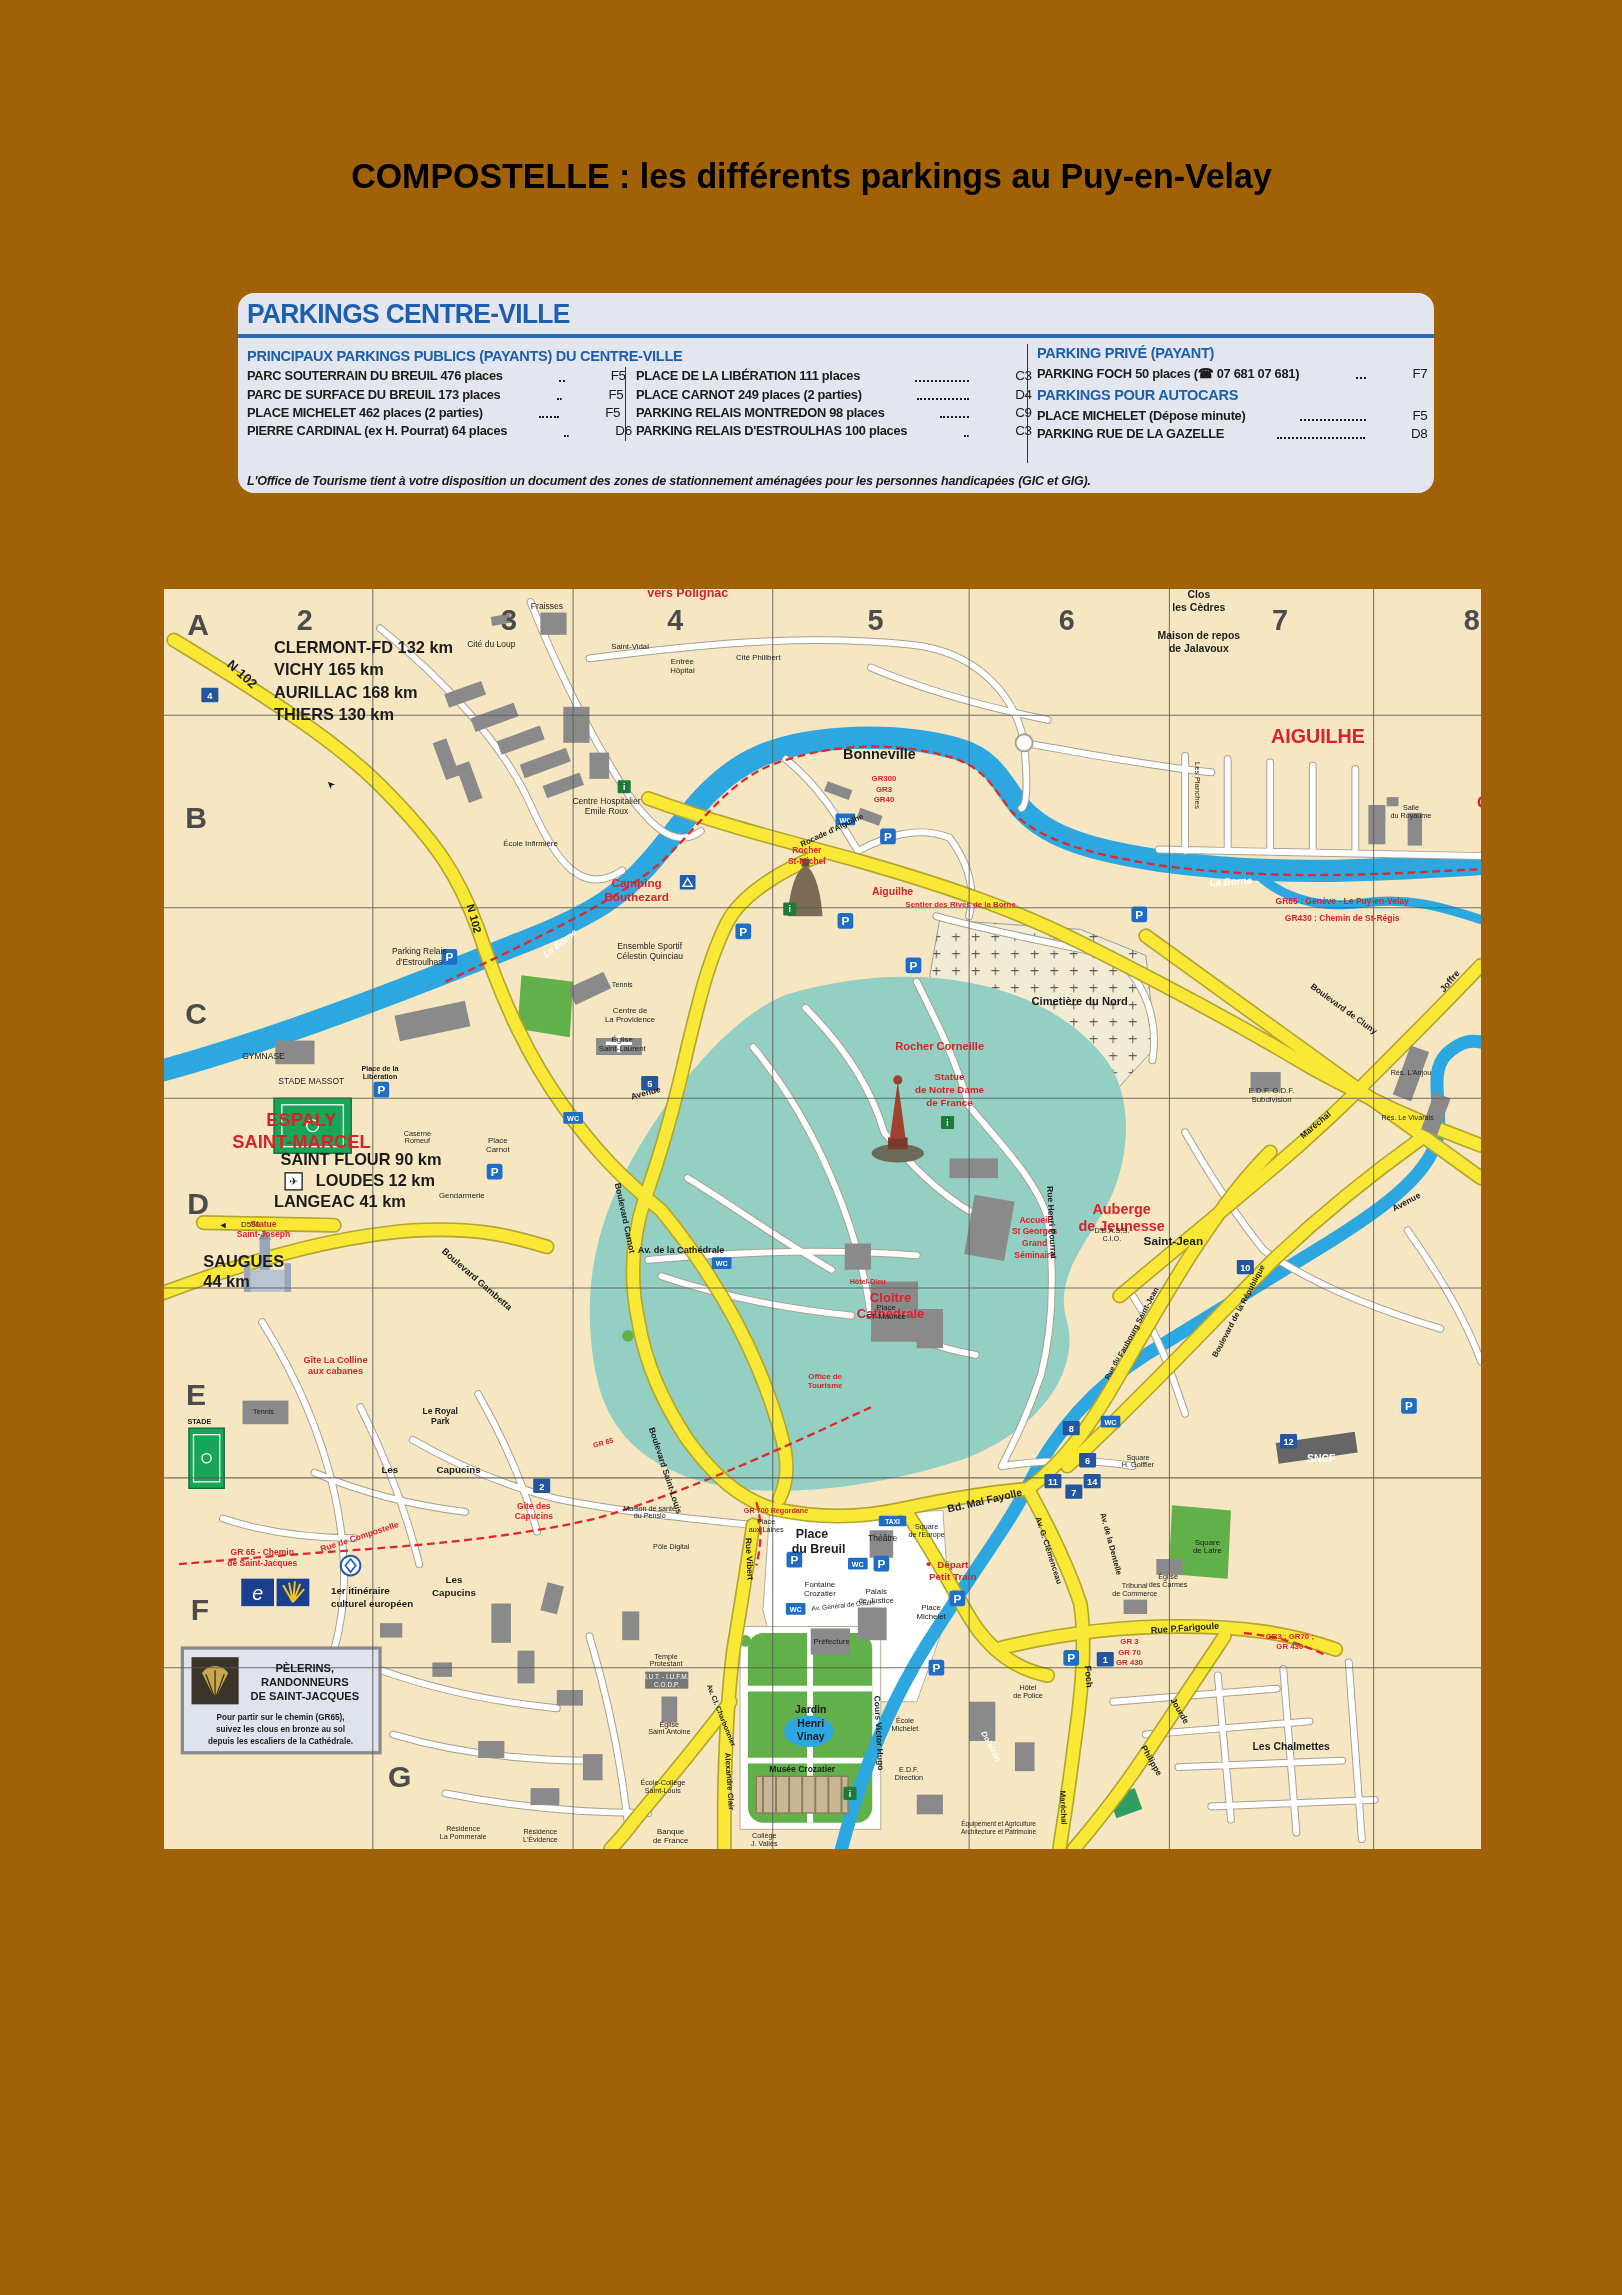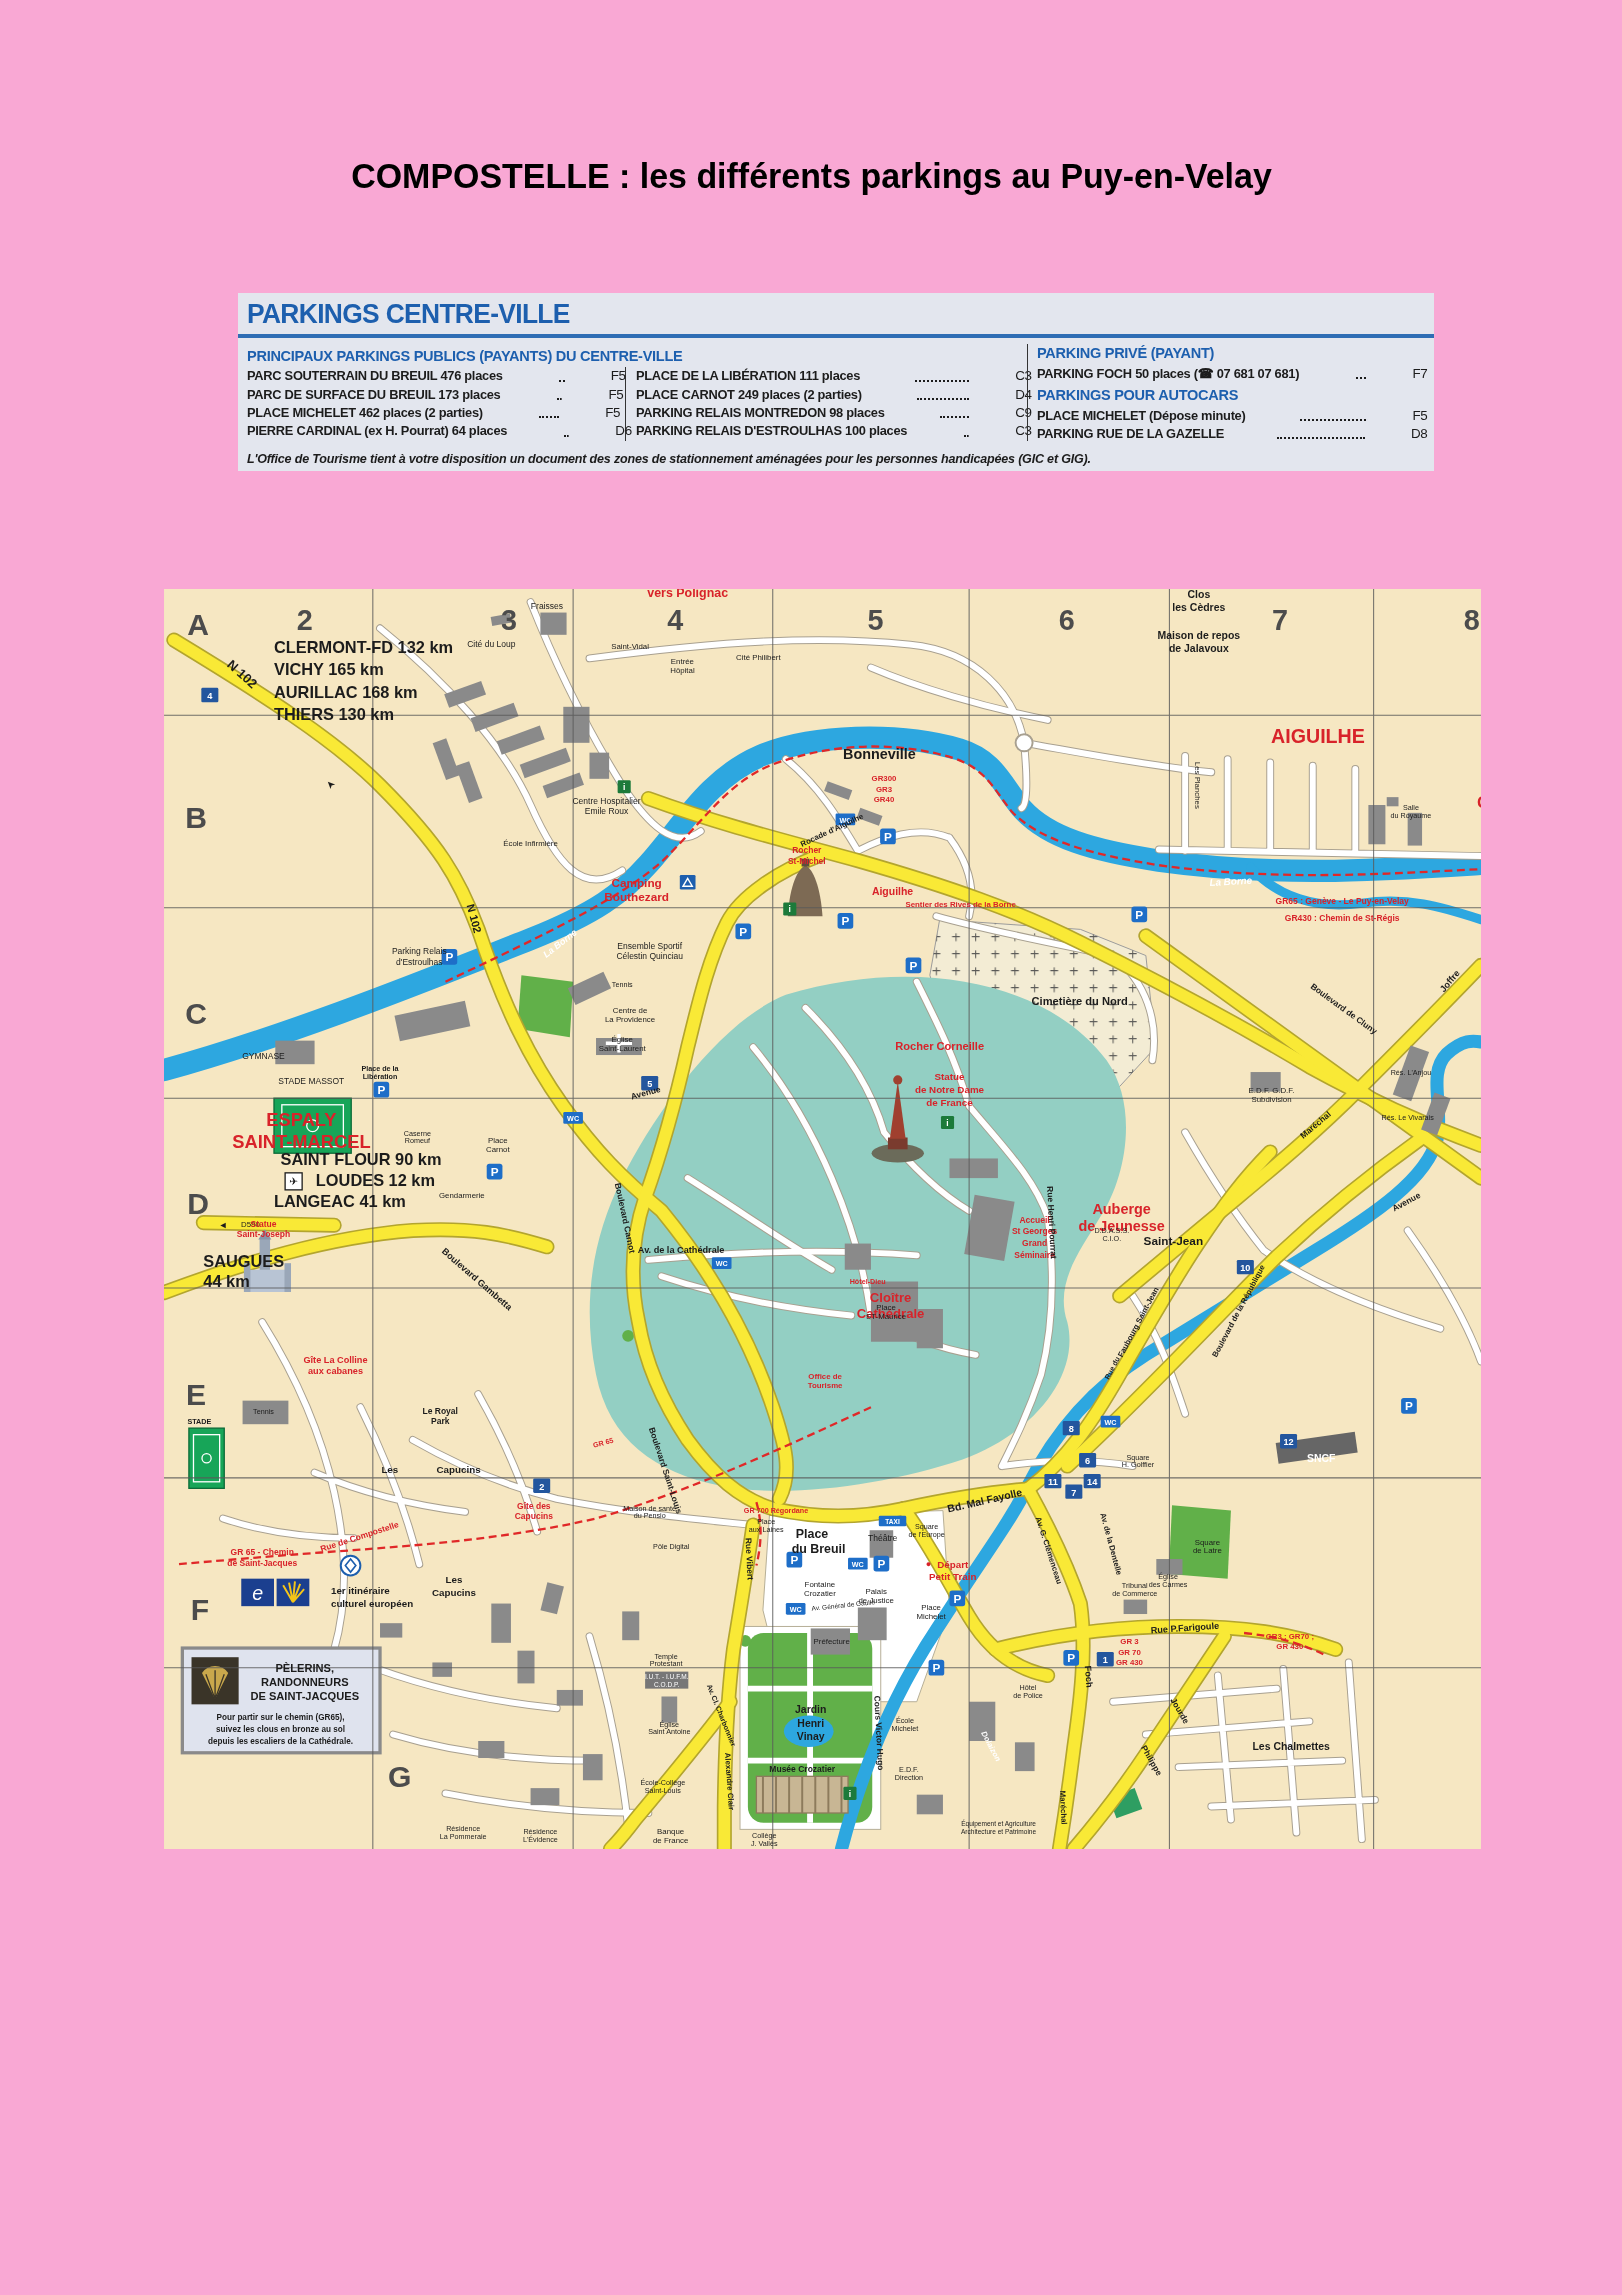--- a/index.html
+++ b/index.html
@@ -1,19 +1,19 @@
 <!DOCTYPE html>
 <html style="font-size:10.5px"><head>
 <meta charset="utf-8">
 <style>
   html,body{margin:0;padding:0;background:#ffffff;font-family:"Liberation Sans",sans-serif;}
-  #page{position:relative;width:1623px;height:2295px;background:#f9a8d4;overflow:hidden;}
+  #page{position:relative;width:1623px;height:2295px;background:#a16207;overflow:hidden;}
   #page-title{position:absolute;left:0;right:0;top:156px;text-align:center;font-size:35px;font-weight:700;color:#000;letter-spacing:0px;transform:scaleX(.97);}
   
-  #panel{position:absolute;left:238px;top:293px;width:1196px;height:178px;background:#e3e6ee;}
+  #panel{position:absolute;left:238px;top:293px;width:1196px;height:200px;background:#e3e6ee;border-radius:16px;}
   #panel-title{position:absolute;left:9.2px;top:5.2px;font-size:27.5px;font-weight:700;color:#1d5fae;letter-spacing:-0.7px;transform:scaleX(.96);transform-origin:left;}
   #panel-rule{position:absolute;left:0;top:41px;width:100%;height:3.9px;background:#2e6db4;}
   #panel-cols{position:absolute;left:9.2px;top:51px;right:6.5px;display:flex;align-items:center;}
   .pc-left{width:775px;}
   .pc-right{flex:1;padding-left:14.4px;}
   .phead{font-size:15px;font-weight:700;color:#1d5fae;letter-spacing:-0.3px;margin-bottom:3.9px;transform:scaleX(.97);transform-origin:left;}
   .twocol{display:flex;}
   .sub1{width:373px;padding-right:5.2px;border-right:1.3px solid #333;}
   .sub2{flex:1;padding-left:9.2px;}
   .vsep{position:absolute;left:789px;top:51px;bottom:30px;width:1.3px;background:#333;}

